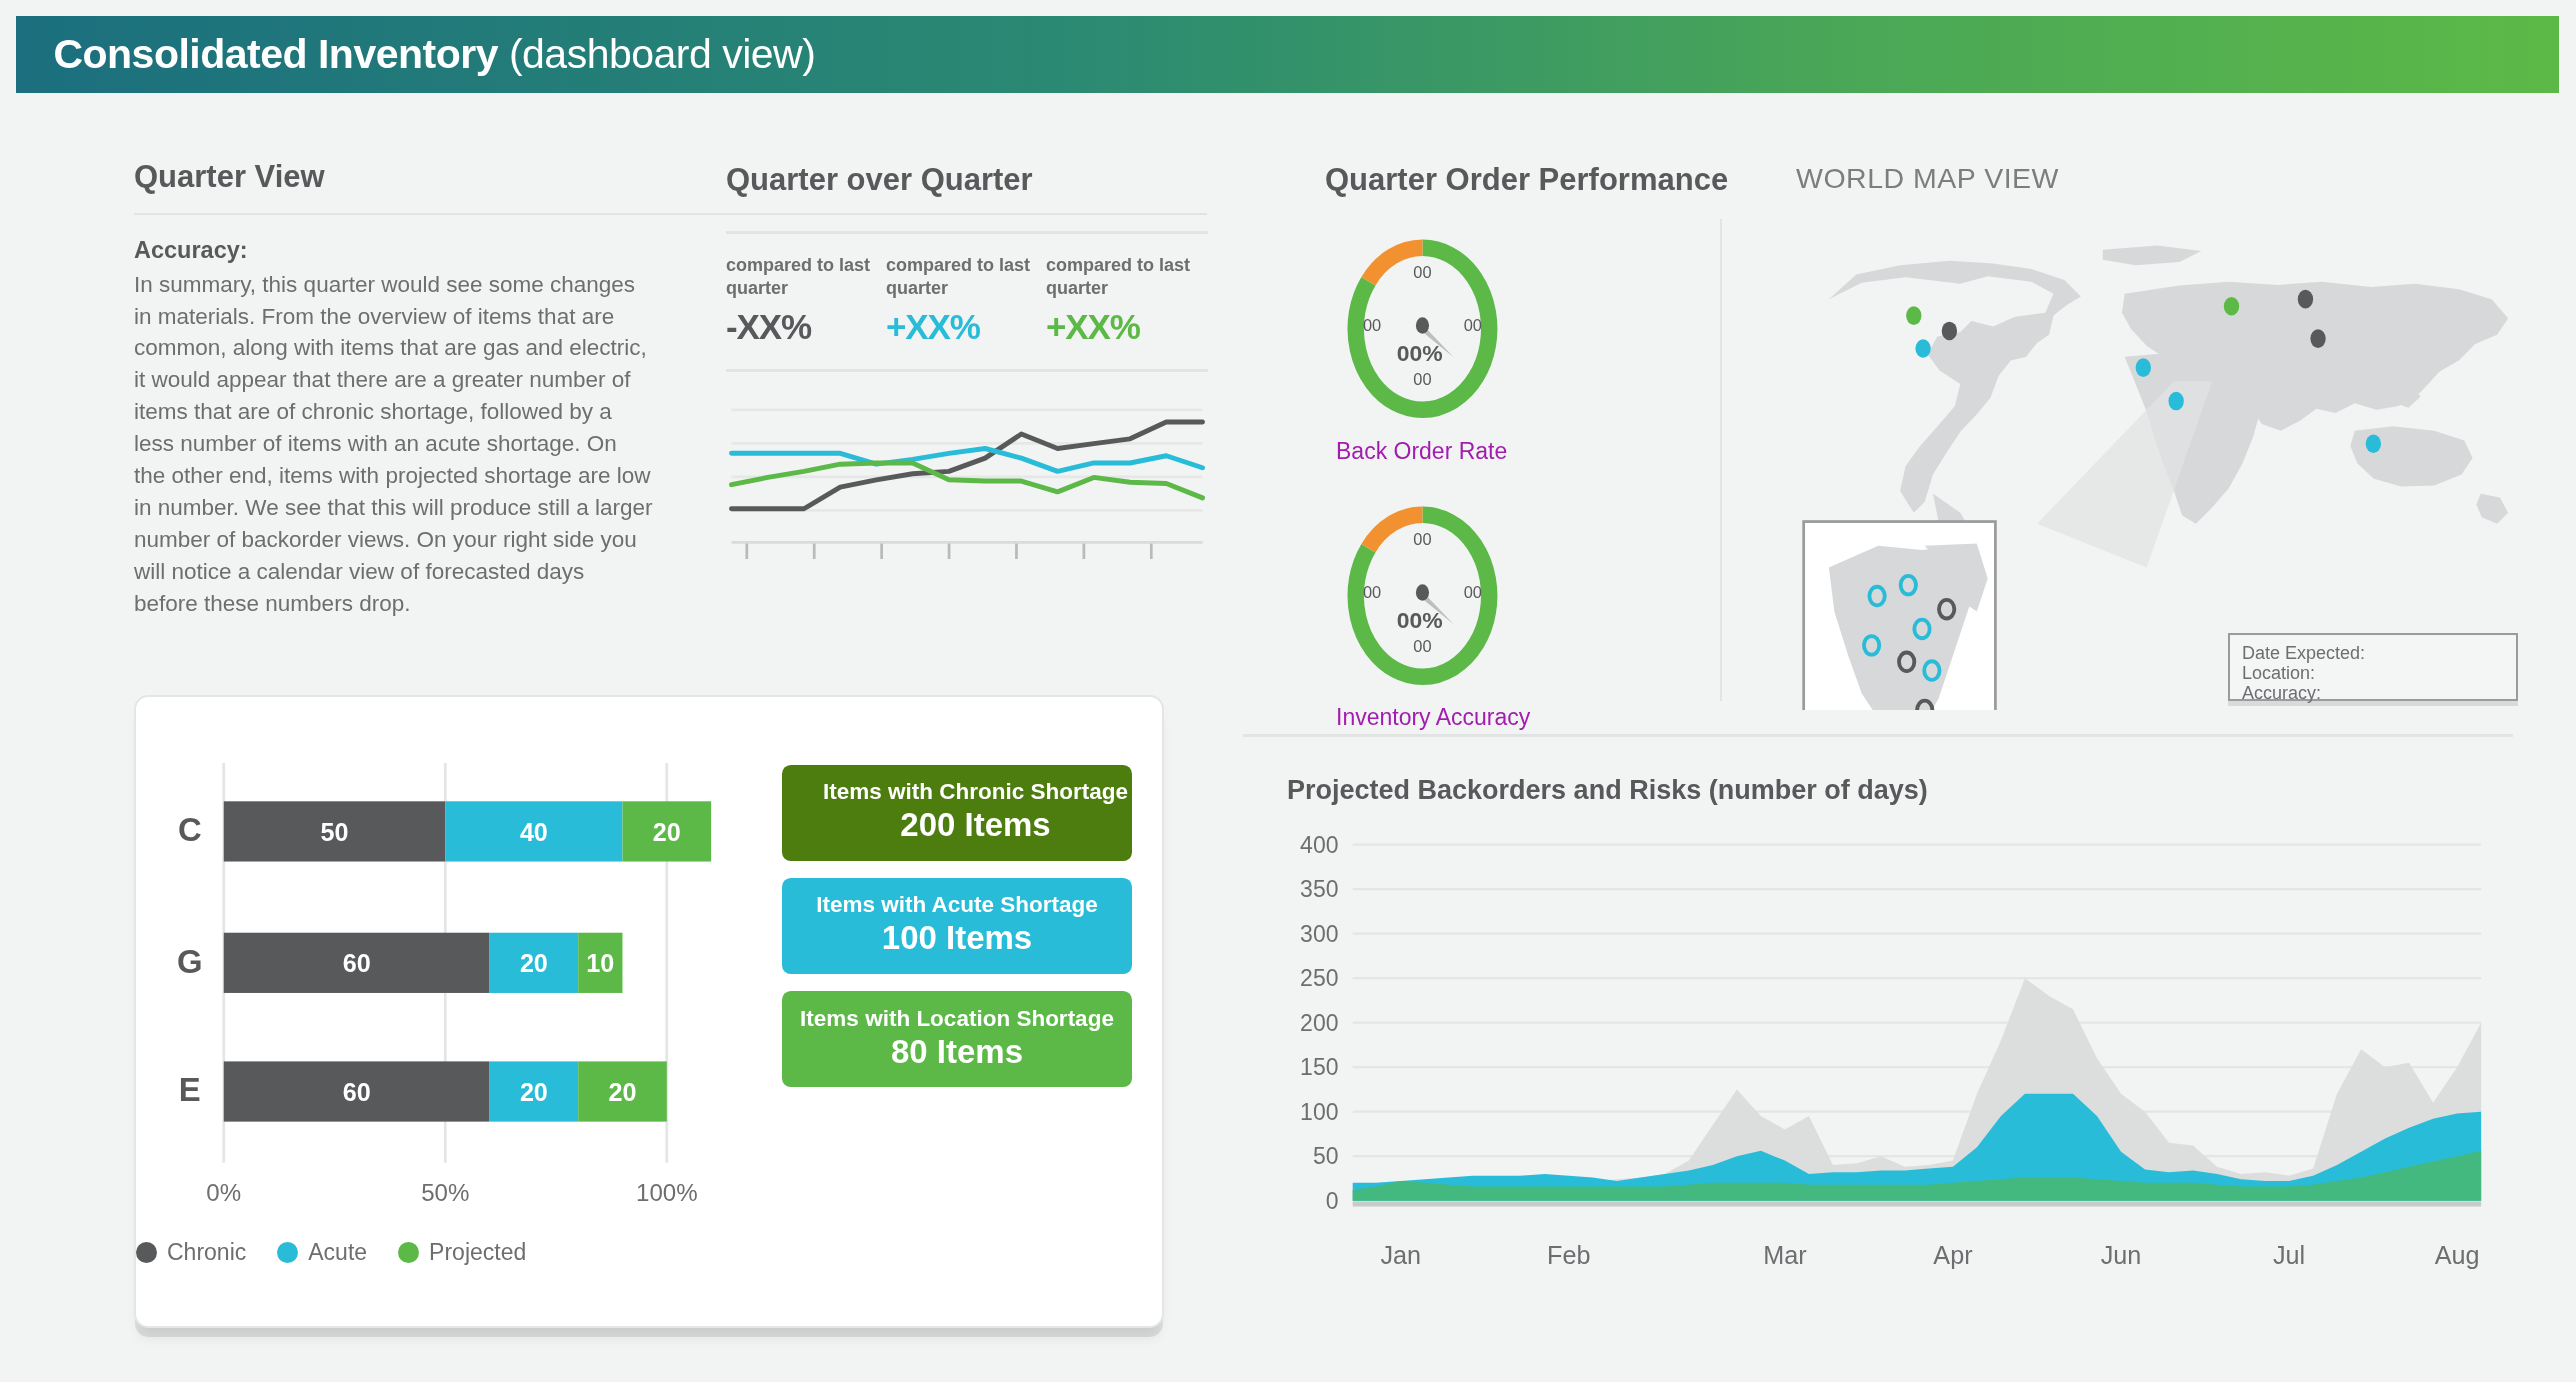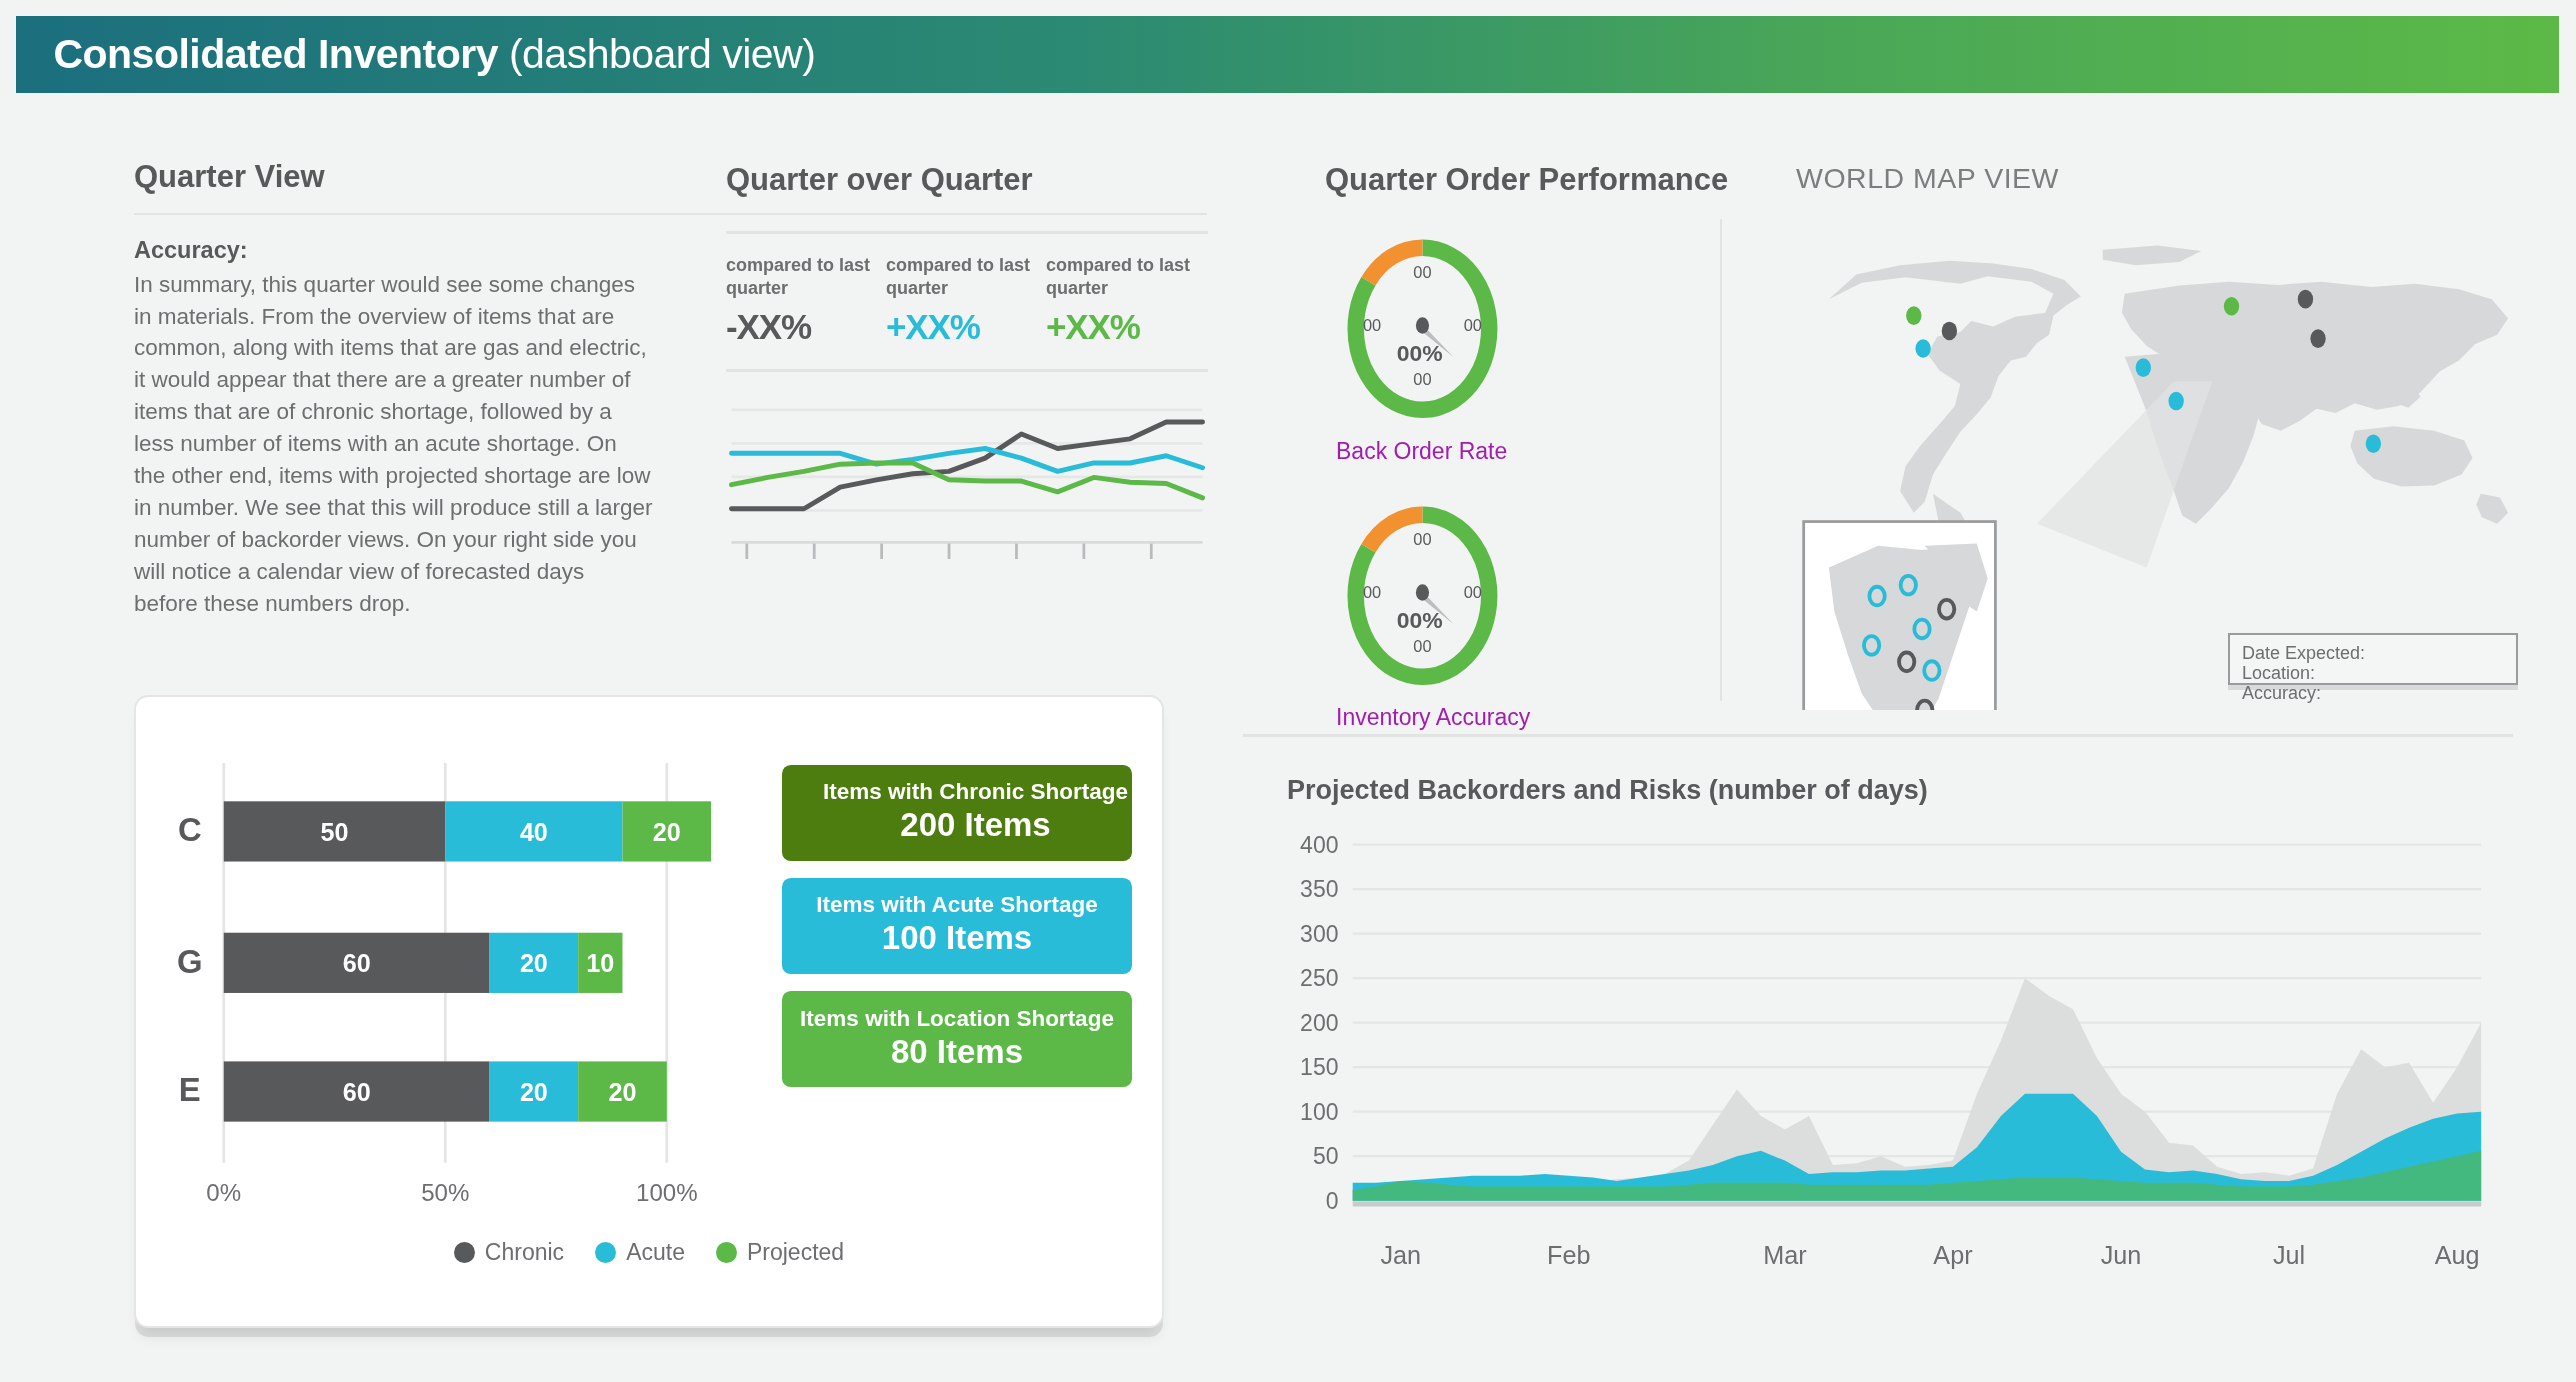--- a/index.html
+++ b/index.html
@@ -47,42 +47,42 @@
   
   #qop{position:absolute;left:1325px;top:162px;width:438px;}
   .gauge-wrap{margin-top:35px;display:flex;flex-direction:column;align-items:flex-start;}
   .gauge-label{font-size:23px;color:#a21caf;margin-top:7.7px;margin-left:11px;}
   .vdiv{position:absolute;left:1720px;top:219px;width:2.2px;height:482px;background:#e2e3e3;}
 
   
   #worldmap{position:absolute;left:1796px;top:162px;width:745px;}
   .mapbox{position:relative;margin-top:22px;width:745px;height:493px;}
   .infobox{
-    position:absolute;left:2228px;top:633px;width:290px;height:52px;
+    position:absolute;left:2228px;top:633px;width:290px;height:68px;
     border:2.2px solid #9a9b9d;background:#f4f5f5;
     box-shadow:0 5px 0 0 #d9dadb;
     padding:7.7px 0 0 12px;box-sizing:border-box;
   }
   .infobox div{font-size:18px;line-height:1.12;color:#6d6e70;}
 
   
   #barcard{
     position:absolute;left:134px;top:695px;width:1030px;height:633px;
     background:#fff;border:2.2px solid #e4e5e5;border-radius:14.2px;
     box-shadow:0 10px 0 -1.1px rgba(0,0,0,.09), 0 14.2px 14.2px -5.5px rgba(0,0,0,.08);
     box-sizing:border-box;
   }
   .barchart{position:absolute;left:33px;top:44px;width:564px;height:482px;}
   .cards{position:absolute;left:646px;top:68px;width:350px;}
   .kcard{
     border-radius:8.8px;padding:14.2px 0 16.4px 0;margin-bottom:17.5px;text-align:center;color:#fff;
   }
   .kcard .t{font-size:22.5px;font-weight:bold;}
   .kcard .v{font-size:33px;font-weight:bold;margin-top:1.1px;}
-  .legend{position:absolute;left:0;right:0;bottom:60px;display:flex;justify-content:center;gap:31px;}
+  .legend{position:absolute;left:0;right:0;bottom:60px;display:flex;gap:31px;}
   .legend-item{display:flex;align-items:center;gap:10px;}
   .legend-dot{width:21px;height:21px;border-radius:50%;}
   .legend-txt{font-size:23px;color:#6d6e70;}
 
   
   .hdiv{position:absolute;left:1243px;top:734px;width:1270px;height:2.7px;background:#e2e3e3;}
   #areasec{position:absolute;left:1287px;top:775px;width:1238px;}
   #areasec .at{font-size:27px;font-weight:bold;color:#58595b;}
   #areachart{margin-top:22px;}
 </style>

